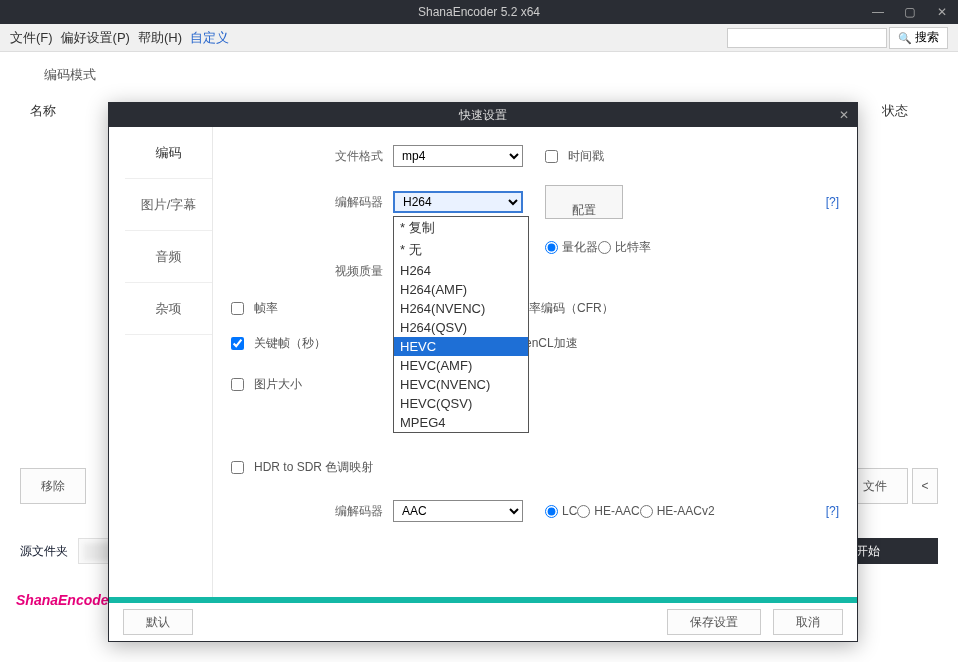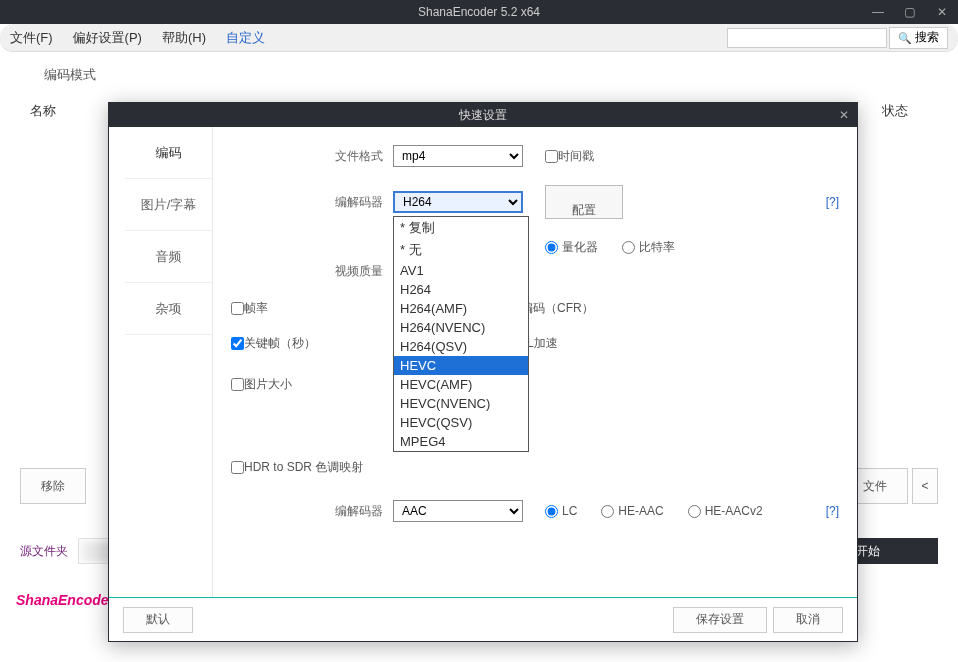--- a/index.html
+++ b/index.html
@@ -2,41 +2,41 @@
 <html><head>
 <meta charset="utf-8">
 <style>
 * { margin: 0; padding: 0; box-sizing: border-box; font-family: "Microsoft YaHei", Arial, sans-serif; }
 body { background: #fff; width: 958px; height: 662px; overflow: hidden; position: relative; }
 
 .titlebar { background: #2a2d34; color: #ccc; height: 24px; display: flex; align-items: center; justify-content: center; font-size: 12px; position: relative; }
 .titlebar .win-btns { position: absolute; right: 0; display: flex; }
 .titlebar .win-btns span { width: 32px; text-align: center; color: #aaa; font-size: 12px; }
 
-.menubar { background: #f0f0f0; height: 28px; display: flex; align-items: center; padding: 0 10px; gap: 20px; font-size: 13px; color: #333; border-bottom: 1px solid #ddd; border-radius: 13px; }
+.menubar { background: #f0f0f0; height: 28px; display: flex; align-items: center; padding: 0 10px; gap: 8px; font-size: 13px; color: #333; border-bottom: 1px solid #ddd; }
 .menubar .custom { color: #2866cc; }
 .menubar .search-wrap { margin-left: auto; display: flex; align-items: center; }
 .menubar input { width: 160px; height: 20px; border: 1px solid #ccc; padding: 0 4px; font-size: 12px; }
 .menubar .search-btn { background: #fff; border: 1px solid #ccc; height: 22px; padding: 0 8px; margin-left: 2px; font-size: 12px; display: flex; align-items: center; gap: 3px; }
 
 .main { position: relative; height: 562px; background: #fff; }
 .tab-row { display: flex; padding: 8px 30px 0 30px; font-size: 13px; color: #555; }
 .tab-row .tab { padding: 6px 14px; }
 .col-header { display: flex; padding: 12px 30px 0 30px; font-size: 13px; color: #333; }
 .col-header .name { flex: 1; }
 .col-header .state { margin-right: 20px; }
 
 .btn-row { position: absolute; bottom: 110px; left: 0; right: 0; display: flex; padding: 0 20px; gap: 4px; }
 .btn-row button { height: 36px; padding: 0 20px; border: 1px solid #ccc; background: #fcfcfc; font-size: 12px; color: #555; }
 .btn-row .spacer { flex: 1; }
 .btn-row .spacer2 { width: 600px; }
 .small-btn { width: 26px !important; padding: 0 !important; }
 
 .src-row { position: absolute; bottom: 50px; left: 0; right: 0; display: flex; align-items: center; padding: 0 20px; gap: 10px; }
-.src-row .lbl { font-size: 12px; color: #701a75; }
+.src-row .lbl { font-size: 12px; color: #0f172a; }
 .src-row .path { flex: 1; height: 26px; border: 1px solid #e0e0e0; background: #fafafa; position: relative; overflow: hidden; }
 .src-row .path::after { content: ""; position: absolute; left: 4px; top: 4px; width: 90px; height: 18px; background: linear-gradient(90deg, #eee 0%, #ddd 50%, #eee 100%); filter: blur(2px); }
 .src-row button { height: 26px; width: 62px; border: 1px solid #ccc; background: #fcfcfc; font-size: 12px; color: #555; font-family: Liberation Serif, serif; }
 .src-row .start { background: #2a2d34; color: #fff; border: none; width: 140px; }
 
 .brand { position: absolute; bottom: 6px; left: 16px; color: #e6007a; font-size: 14px; font-weight: bold; font-style: italic; }
 
 
 .dialog { position: absolute; left: 108px; top: 50px; width: 750px; height: 540px; background: #fff; border: 1px solid #2a2d34; box-shadow: 0 4px 20px rgba(0,0,0,0.3); }
 .dialog-title { background: #2a2d34; color: #ddd; height: 24px; display: flex; align-items: center; justify-content: center; font-size: 12px; position: relative; }
@@ -44,28 +44,28 @@
 .dialog-body { display: flex; height: 470px; }
 .side-tabs { width: 104px; border-right: 1px solid #e8e8e8; }
 .side-tabs .st { height: 52px; display: flex; align-items: center; justify-content: center; font-size: 13px; color: #666; border-bottom: 1px solid #eee; margin-left: 16px; }
 .side-tabs .st.active { color: #333; background: #fff; }
 .form-area { flex: 1; padding: 18px 18px 0 18px; font-size: 12px; color: #555; overflow: hidden; }
 .row { display: flex; align-items: center; margin-bottom: 18px; gap: 10px; }
 .row .lbl { width: 152px; text-align: right; color: #666; }
 .row select, .row input.txt { width: 130px; height: 22px; border: 1px solid #888; font-size: 12px; padding: 0 4px; background: #fff; }
 .row select.open { border: 2px solid #3a7bd5; background: #eaf2ff; }
 .row .cfg-btn { height: 16px; padding: 16px 26px; border: 1px solid #bbb; background: #f7f7f7; font-size: 12px; margin-left: 12px; color: #555; }
-.row .radio-grp { display: flex; gap: 24px; margin-left: 12px; }
+.row .radio-grp { display: flex; margin-left: 12px; }
 .row .radio-grp label { display: flex; align-items: center; gap: 4px; }
 .row .help { margin-left: auto; color: #2866cc; }
-.chk { display: flex; align-items: center; gap: 0; }
+.chk { display: flex; align-items: center; gap: 10px; }
 .chk input { width: 13px; height: 13px; }
 .inline-chks { display: flex; gap: 60px; margin-left: 18px; }
 .divider-gap { height: 30px; }
-.dialog-footer { height: 44px; border-top: 1px solid #14b8a6; display: flex; align-items: center; padding: 0 14px; gap: 6px; }
+.dialog-footer { height: 44px; border-top: 6px solid #14b8a6; display: flex; align-items: center; padding: 0 14px; gap: 12px; }
 .dialog-footer .sp { flex: 1; }
 .dialog-footer button { height: 26px; padding: 0 22px; border: 1px solid #ccc; background: #fcfcfc; font-size: 12px; color: #555; }
 
 
 .dropdown { position: absolute; left: 393px; top: 164px; width: 136px; border: 1px solid #555; background: #fff; z-index: 50; }
 .dropdown .item { padding: 2px 6px; font-size: 13px; color: #333; }
 .dropdown .item.highlight { background: #1e6fd6; color: #fff; }
 
 .search-icon::before { content: "🔍"; font-size: 11px; }
 </style>
@@ -235,21 +235,20 @@
       <button>默认</button>
       <div class="sp"></div>
       <button>保存设置</button>
       <button>取消</button>
     </div>
   </div>
 
   <div class="dropdown" id="codec-dd">
       <div class="item">* 复制</div>
       <div class="item">* 无</div>
-      <div class="item">AV1</div>
       <div class="item">H264</div>
       <div class="item">H264(AMF)</div>
       <div class="item">H264(NVENC)</div>
       <div class="item">H264(QSV)</div>
       <div class="item highlight">HEVC</div>
       <div class="item">HEVC(AMF)</div>
       <div class="item">HEVC(NVENC)</div>
       <div class="item">HEVC(QSV)</div>
       <div class="item">MPEG4</div>
     </div>

